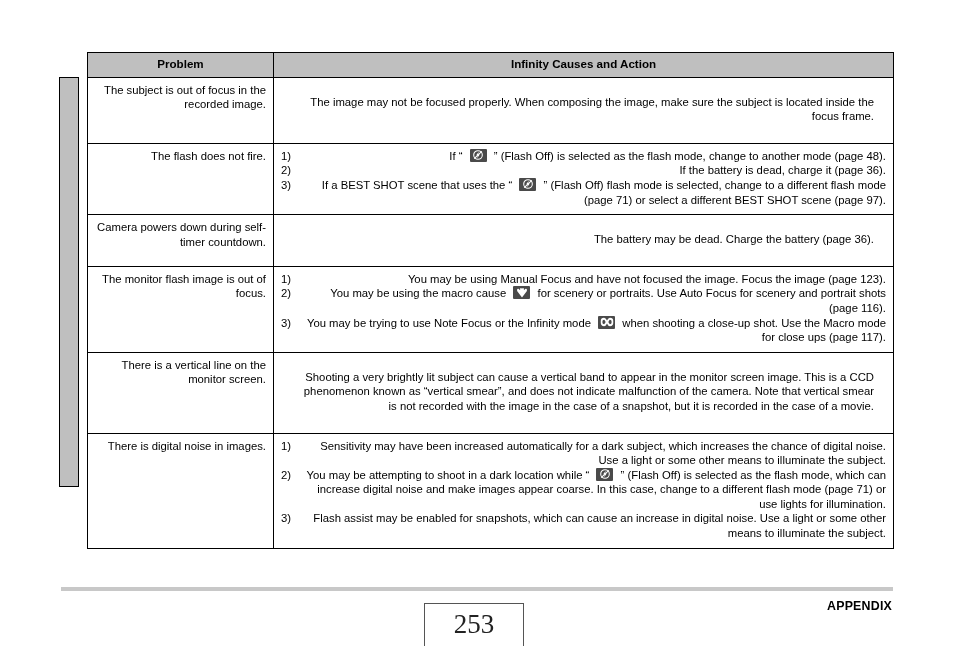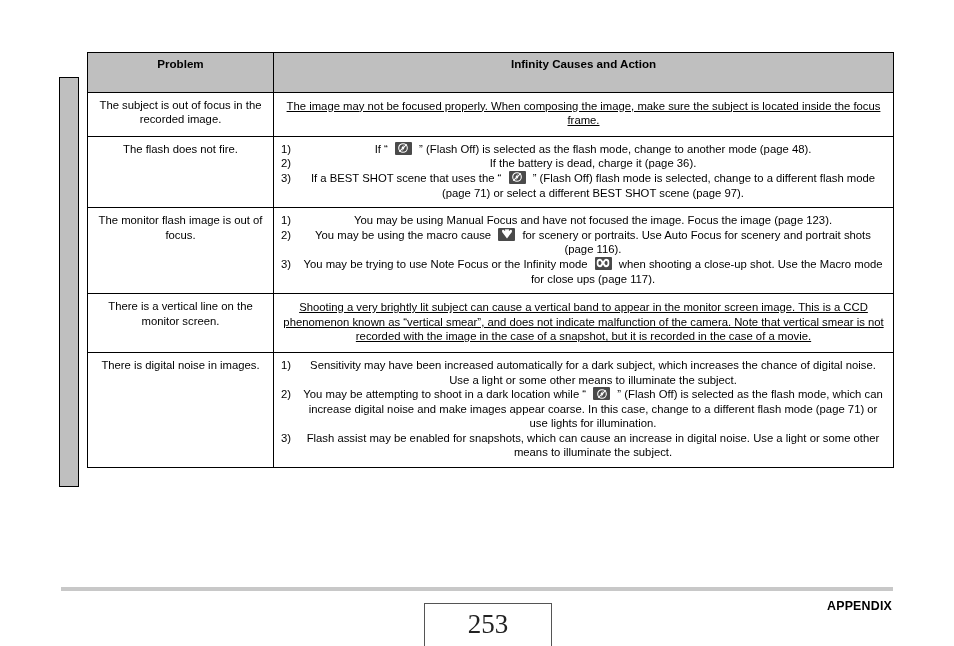--- a/index.html
+++ b/index.html
@@ -38,28 +38,28 @@
     table-layout: fixed;
     background: #ffffff;
   }
   #trouble-table th,
   #trouble-table td {
     border: 1px solid #000000;
     vertical-align: top;
     padding: 5px 7px 7px 7px;
     font-size: 11.3px;
     line-height: 14.6px;
-    text-align: center;
+    text-align: right;
   }
   #trouble-table thead th {
     background: #bfbfbf;
     text-align: center;
     font-weight: bold;
     font-size: 11.6px;
-    padding: 4px 6px 20px 6px;
+    padding: 4px 6px 5px 6px;
     vertical-align: middle;
     height: 14px;
   }
   .col-problem { width: 186px; }
   .col-cause   { width: 620px; }
 
   td.problem-cell { }
 
   
   ol.steps {
@@ -70,21 +70,21 @@
   ol.steps > li {
     position: relative;
     padding-left: 19px;
     margin: 0;
   }
   ol.steps > li > .num {
     position: absolute;
     left: 0;
     top: 0;
   }
-  .plain-text { margin: 1px; text-decoration: underline; }
+  .plain-text { margin: 12px; }
 
   
   .mode-icon {
     display: inline-block;
     width: 17px;
     height: 13px;
     background: #4a4a4a;
     border-radius: 1px;
     vertical-align: -2px;
     position: relative;
@@ -107,21 +107,21 @@
     left: 61px;
     top: 587px;
     width: 832px;
     height: 4px;
     background: #c8c8c8;
   }
   #page-box {
     position: absolute;
     left: 424px;
     top: 603px;
-    width: 128px;
+    width: 100px;
     height: 43px;
     border: 1px solid #555555;
     border-bottom: none;
     box-sizing: border-box;
     background: #ffffff;
   }
   #page-number {
     display: block;
     text-align: center;
     font-family: "Liberation Serif", serif;
@@ -176,20 +176,26 @@
             <li><span class="num">2)</span><span>If the battery is dead, charge it (page 36).</span></li>
             <li><span class="num">3)</span><span>If a BEST SHOT scene that uses the “ </span><span class="mode-icon icon-gap-left icon-gap-right"><svg width="13" height="11" viewBox="0 0 13 11">
                   <circle cx="6.5" cy="5.5" r="4.3" fill="none" stroke="#fff" stroke-width="1.1"></circle>
                   <path d="M7.2 2.3 L4.7 5.8 H6.3 L5.7 8.7 L8.2 5.1 H6.6 Z" fill="#fff"></path>
                   <line x1="2.7" y1="9.2" x2="10.3" y2="1.8" stroke="#fff" stroke-width="1.1"></line>
                 </svg></span><span> ” (Flash Off) flash mode is selected, change to a different flash mode (page 71) or select a different BEST SHOT scene (page 97).</span></li>
           </ol>
         </td>
       </tr>
       <tr>
+        <td class="problem-cell">Camera powers down during self-timer countdown.</td>
+        <td class="cause-cell">
+          <p class="plain-text">The battery may be dead. Charge the battery (page 36).</p>
+        </td>
+      </tr>
+      <tr>
         <td class="problem-cell">The monitor flash image is out of focus.</td>
         <td class="cause-cell">
           <ol class="steps">
             <li><span class="num">1)</span><span>You may be using Manual Focus and have not focused the image. Focus the image (page 123).</span></li>
             <li><span class="num">2)</span><span>You may be using the macro cause </span><span class="mode-icon icon-gap-left icon-gap-right"><svg width="13" height="11" viewBox="0 0 13 11">
                   <path d="M1.6 2.1 C1.6 1.3 2.6 1.0 3.3 1.6 L4.6 2.7 L4.6 1.4 C4.6 0.6 5.5 0.3 6.1 0.9 L6.5 1.3 L6.9 0.9 C7.5 0.3 8.4 0.6 8.4 1.4 L8.4 2.7 L9.7 1.6 C10.4 1.0 11.4 1.3 11.4 2.1 L11.4 3.6 L6.5 9.9 L1.6 3.6 Z" fill="#fff"></path>
                 </svg></span><span> for scenery or portraits. Use Auto Focus for scenery and portrait shots (page 116).</span></li>
             <li><span class="num">3)</span><span>You may be trying to use Note Focus or the Infinity mode </span><span class="mode-icon icon-gap-left icon-gap-right"><svg width="13" height="11" viewBox="0 0 13 11">
                   <path d="M3.6 2.3 C5.3 2.3 5.6 5.5 6.5 5.5 C7.4 5.5 7.7 2.3 9.4 2.3 C11.0 2.3 12.1 3.7 12.1 5.5 C12.1 7.3 11.0 8.7 9.4 8.7 C7.7 8.7 7.4 5.5 6.5 5.5 C5.6 5.5 5.3 8.7 3.6 8.7 C2.0 8.7 0.9 7.3 0.9 5.5 C0.9 3.7 2.0 2.3 3.6 2.3 Z" fill="none" stroke="#fff" stroke-width="1.9"></path>
                 </svg></span><span> when shooting a close-up shot. Use the Macro mode for close ups (page 117).</span></li>

